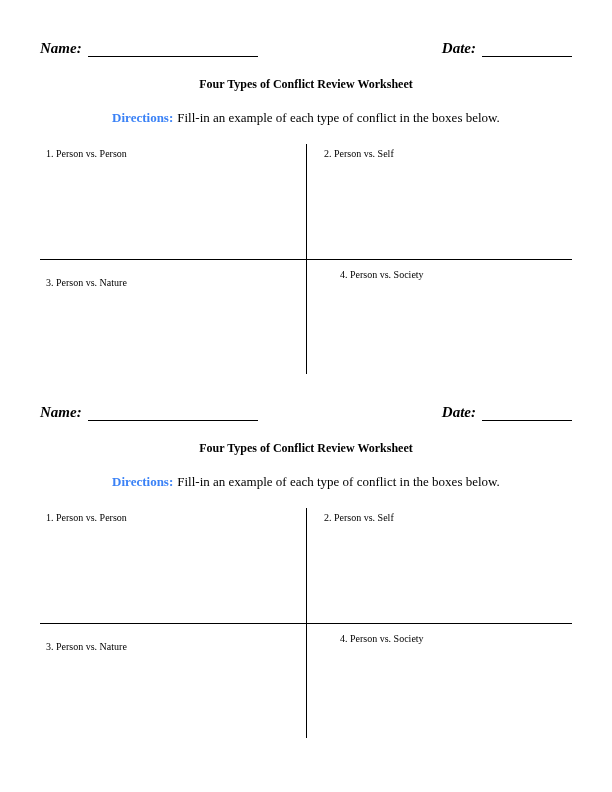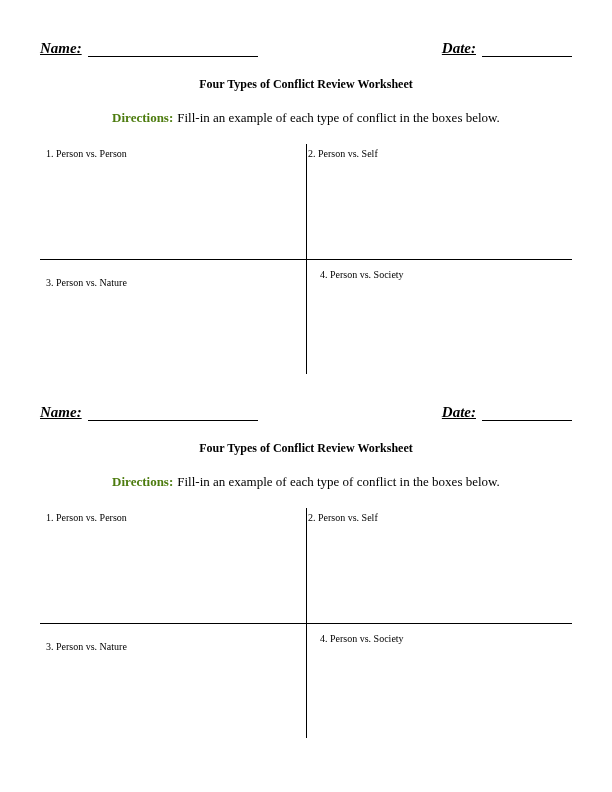--- a/index.html
+++ b/index.html
@@ -16,21 +16,20 @@
     }
     .header-row {
       display: flex;
       justify-content: space-between;
       margin-bottom: 20px;
       font-size: 15px;
     }
     .field-pair {
       display: flex;
       align-items: flex-end;
-      text-decoration: underline;
     }
     .field-label {
       font-weight: bold;
       font-style: italic;
       margin-right: 6px;
     }
     .field-line {
       display: inline-block;
       border-bottom: 1px solid #000;
       height: 14px;
@@ -43,39 +42,39 @@
       font-size: 12px;
       margin-bottom: 18px;
     }
     .directions-row {
       text-align: center;
       font-size: 13px;
       margin-bottom: 18px;
     }
     .directions-label {
       font-weight: bold;
-      color: #4d7c0f;
+      color: #3b82f6;
       margin-right: 4px;
     }
     .grid {
       position: relative;
       width: 100%;
       height: 230px;
     }
     .cell {
       position: absolute;
       width: 50%;
       height: 50%;
       padding: 4px 6px;
       font-size: 10px;
     }
     .cell-1 { top: 0; left: 0; }
-    .cell-2 { top: 0; left: 50%; padding-left: 2px; }
+    .cell-2 { top: 0; left: 50%; padding-left: 18px; }
     .cell-3 { top: 50%; left: 0; padding-top: 18px; }
-    .cell-4 { top: 50%; left: 50%; padding-left: 14px; padding-top: 10px; }
+    .cell-4 { top: 50%; left: 50%; padding-left: 34px; padding-top: 10px; }
     .v-line {
       position: absolute;
       left: 50%;
       top: 0;
       bottom: 0;
       width: 1px;
       background: #000;
     }
     .h-line {
       position: absolute;

